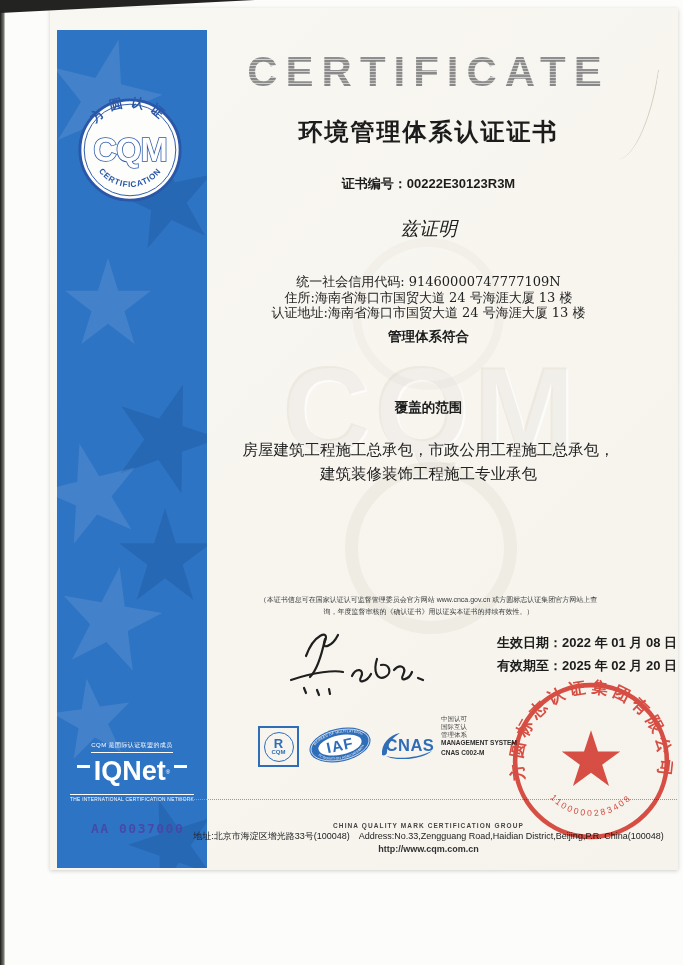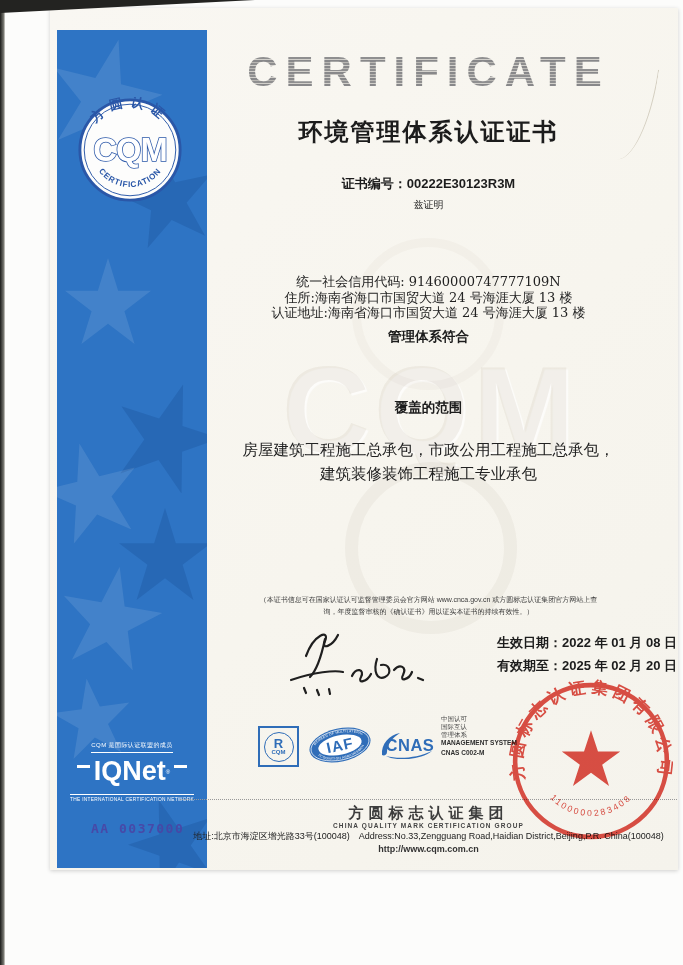--- a/index.html
+++ b/index.html
@@ -53,21 +53,21 @@
   .content{position:absolute;left:180px;top:0;width:497px;height:100%;z-index:3;text-align:center;}
   .content>div{position:absolute;left:0;right:0;}
   .cert-heading{top:48px;left:-30px;right:30px;font-size:42px;font-weight:bold;letter-spacing:8px;
     background:repeating-linear-gradient(180deg,#88888a 0 2px,#b9b7b3 2px 3px,#8f8f90 3px 5px,#d2d0cb 5px 6px);
     -webkit-background-clip:text;background-clip:text;color:transparent;white-space:nowrap;}
   @supports not ((-webkit-background-clip:text) or (background-clip:text)){
     .cert-heading{color:#98989a;background:none;}
   }
   .cn-title{top:116px;font-size:24px;font-weight:bold;letter-spacing:2px;}
   .cert-no{top:175px;font-size:13px;font-weight:bold;}
-  .attest{top:198px;font-size:10px;}
+  .attest{top:216px;font-size:19px;font-style:italic;}
   .company{top:229px;font-size:22px;font-family:"DejaVu Serif",serif;letter-spacing:1px;}
   .small-info{top:274px;font-size:13px;line-height:15.5px;font-family:"DejaVu Serif",serif;color:#222;}
   .conform{top:328px;font-size:13.5px;font-weight:bold;}
   .standard{top:344px;font-size:17px;font-weight:bold;font-family:"Liberation Serif",serif;letter-spacing:.3px;}
   .scope-label{top:399px;font-size:13.5px;font-weight:bold;}
   .scope{top:438px;font-size:15.5px;line-height:24px;font-family:"DejaVu Serif",serif;color:#222;}
   .fine-print{top:594px;font-size:7px;line-height:12px;color:#3a3a3a;}
   .dates{position:absolute;left:292px;top:631px;right:auto;text-align:right;
     font-size:13px;font-weight:bold;line-height:23px;white-space:nowrap;}
   .signature{position:absolute;left:100px;top:624px;width:150px;height:85px;right:auto;}
@@ -179,21 +179,20 @@
       <path d="M138,54 l5,2"></path>
     </g>
   </svg>
 
   <div class="dates">
     <div><span>生效日期：</span><span>2022 年 01 月 08 日</span></div>
     <div><span>有效期至：</span><span>2025 年 02 月 20 日</span></div>
   </div>
 
   <div class="footer-line"></div>
-  <div class="group-cn">方圆标志认证集团</div>
   <div class="group-en">CHINA QUALITY MARK CERTIFICATION GROUP</div>
   <div class="footer-addr">地址:北京市海淀区增光路33号(100048)　Address:No.33,Zengguang Road,Haidian District,Beijing,P.R. China(100048)</div>
   <div class="footer-url">http://www.cqm.com.cn</div>
 </div>
 
 <div class="rcqm">
   <div class="rcqm-circle">
     <div class="rcqm-r">R</div>
     <div class="rcqm-name">CQM</div>
   </div>

